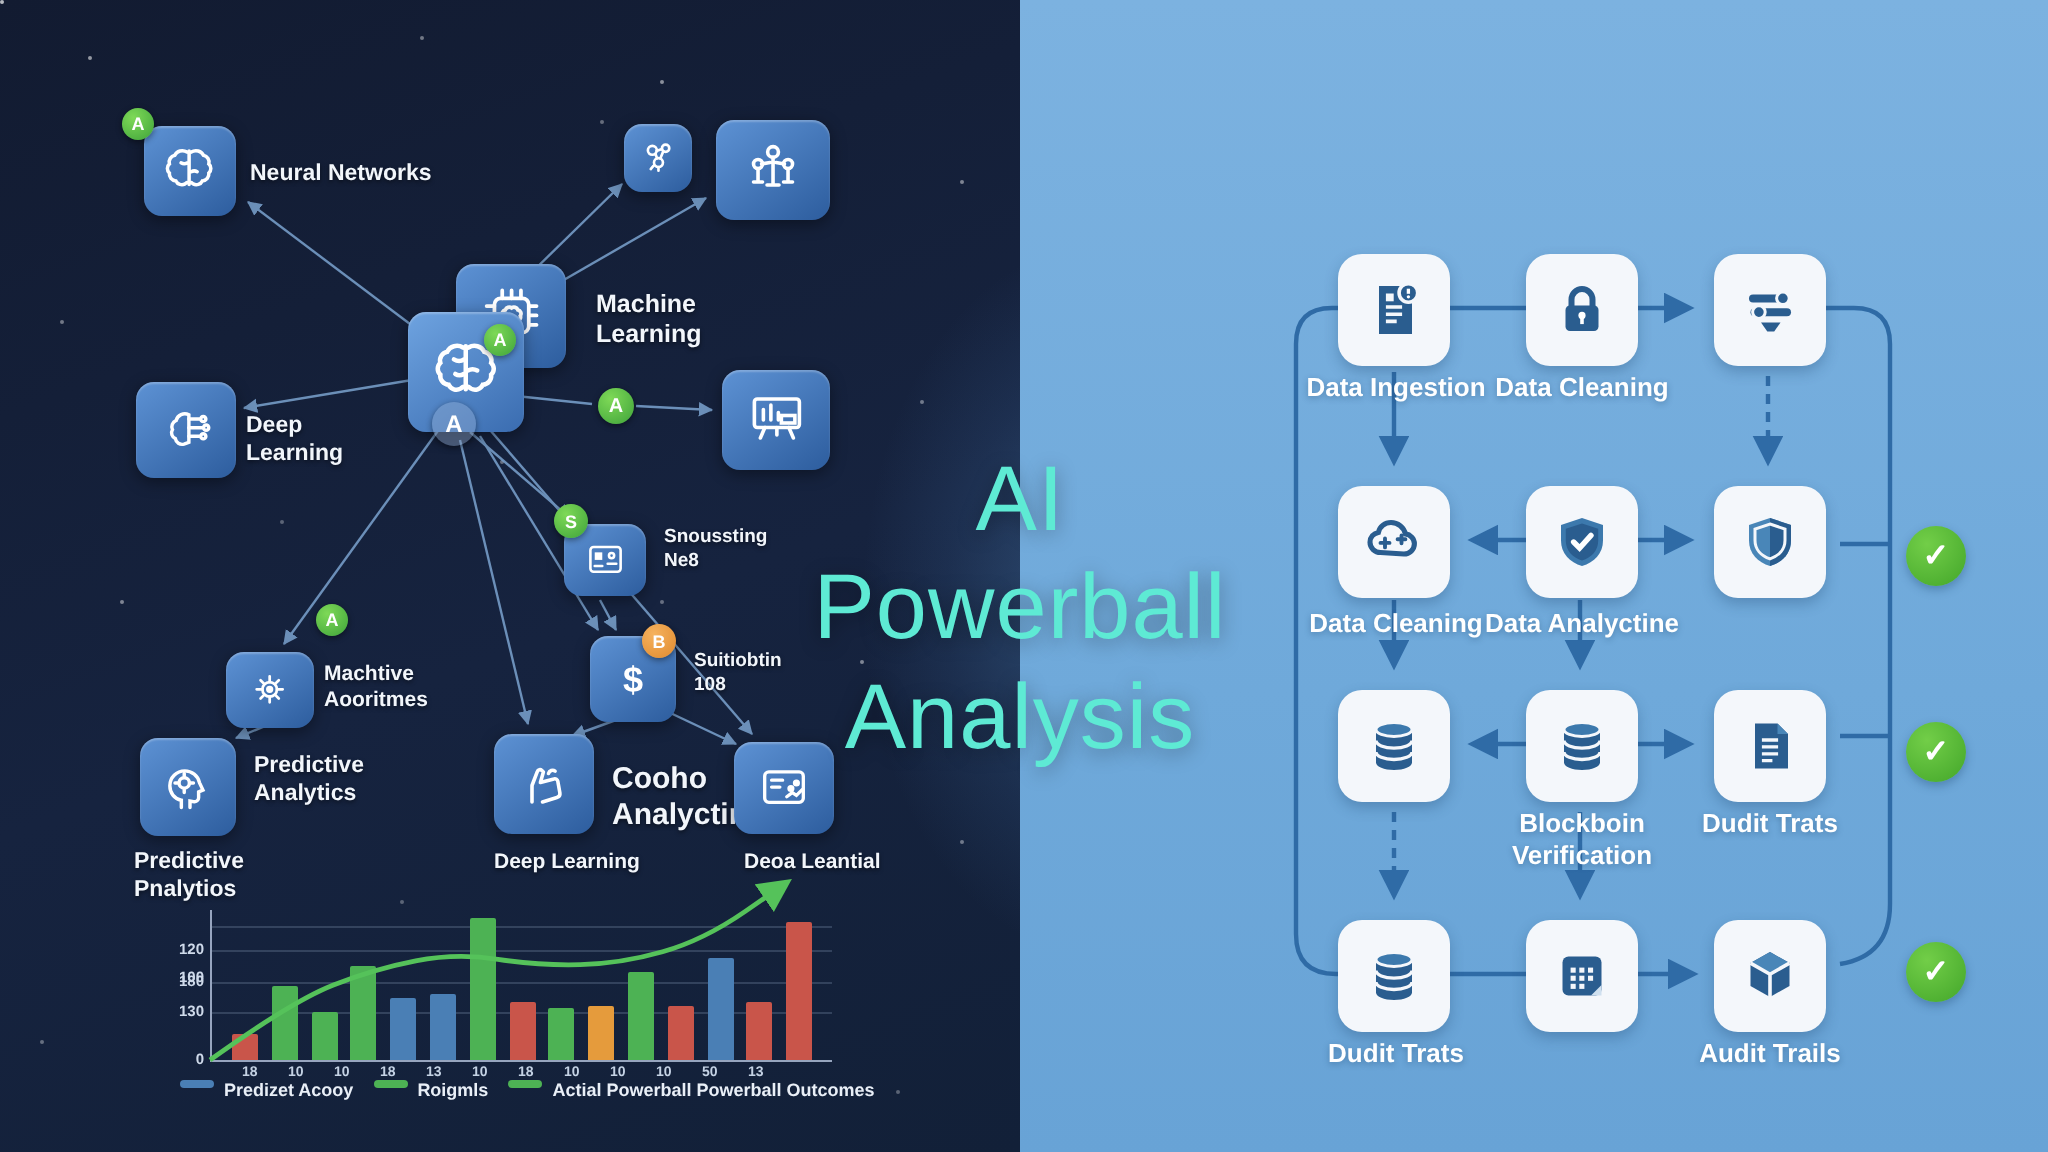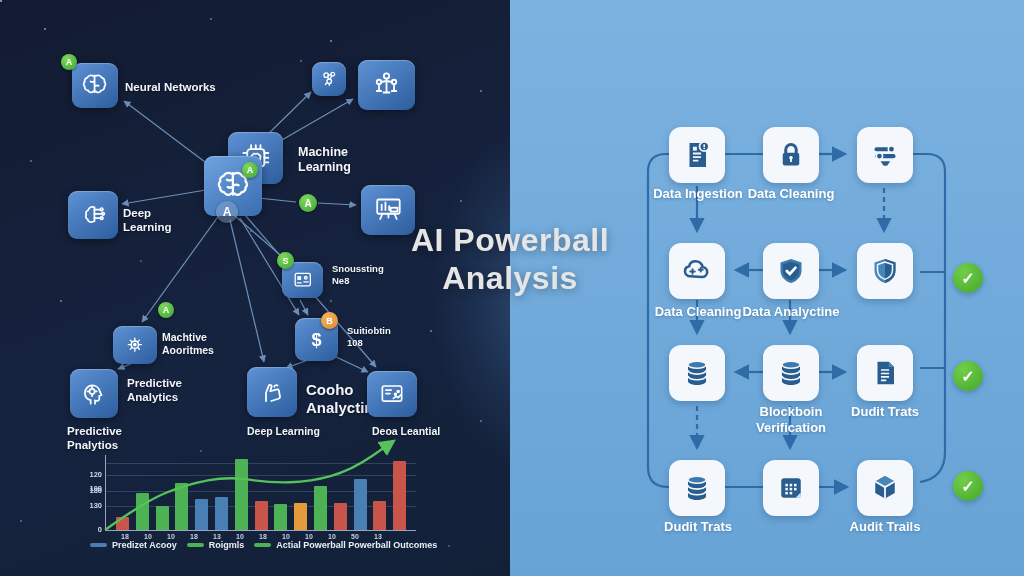--- a/index.html
+++ b/index.html
@@ -32,26 +32,26 @@
   .badge.grey{background:rgba(150,175,210,.4);}
   .connectors{position:absolute;left:0;top:0;pointer-events:none;}
   
   .chart-plot{position:absolute;left:105px;top:455px;width:310px;height:75px;
        border-left:1px solid rgba(195,210,235,.75);border-bottom:1px solid rgba(195,210,235,.75);}
   .gridline{position:absolute;left:0;width:100%;height:1px;background:rgba(165,185,215,.22);}
   .bar{position:absolute;bottom:0;width:13px;border-radius:1px 1px 0 0;}
   .ytick{position:absolute;width:24px;text-align:right;font-size:7.5px;font-weight:700;color:#cfdaea;}
   .xtick{position:absolute;font-size:7px;font-weight:700;color:#c4d2e4;}
   .legend{position:absolute;left:90px;top:540px;display:flex;align-items:center;gap:10px;}
-  .legend .item{display:flex;align-items:center;gap:5px;}
+  .legend .item{display:flex;gap:5px;}
   .legend .swatch{width:17px;height:4px;border-radius:2px;}
   .legend .ltext{font-size:9px;font-weight:700;color:#e9eff7;white-space:nowrap;}
   
-  .main-title{position:absolute;left:393px;top:222px;width:234px;text-align:center;color:#e5e5e5;
-       font-size:32px;font-weight:700;line-height:1.18;letter-spacing:.5px;
+  .main-title{position:absolute;left:393px;top:222px;width:234px;text-align:center;color:#5eead4;
+       font-size:46px;font-weight:400;line-height:1.18;letter-spacing:.5px;
        text-shadow:0 2px 10px rgba(0,0,0,.35);z-index:5;}
   
   .r-title{position:absolute;left:32px;top:56px;width:460px;text-align:center;color:#fff;
        font-size:27px;font-weight:700;letter-spacing:.2px;text-shadow:0 1px 4px rgba(30,70,110,.35);}
   .rnode{position:absolute;width:56px;height:56px;background:#f4f7fb;border-radius:12px;
        display:flex;align-items:center;justify-content:center;
        box-shadow:0 3px 7px rgba(25,65,105,.3);z-index:2;}
   .rnode svg{width:36px;height:36px;}
   .rlabel{position:absolute;width:112px;text-align:center;color:#fff;font-size:13px;font-weight:700;
        line-height:1.25;text-shadow:0 1px 3px rgba(30,70,110,.4);z-index:2;}

